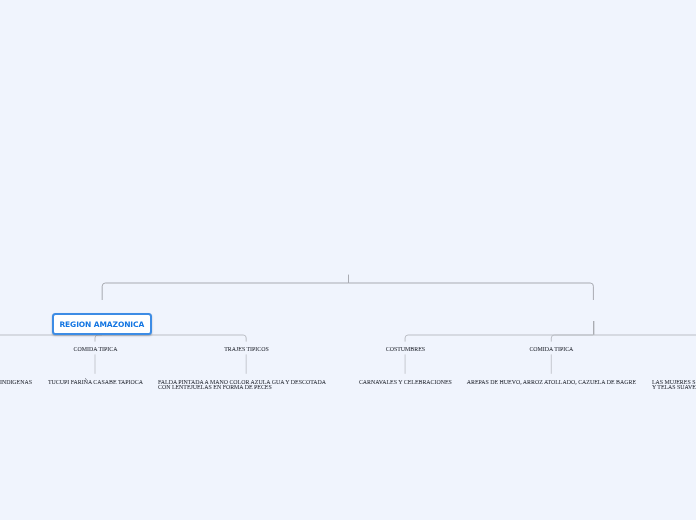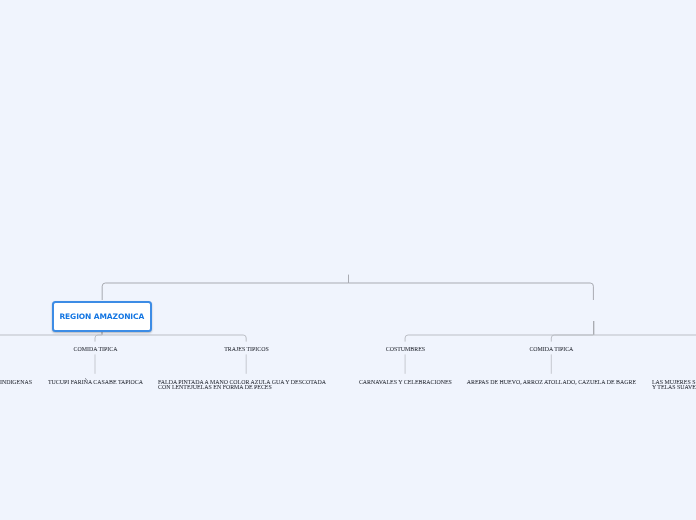--- a/index.html
+++ b/index.html
@@ -48,21 +48,21 @@
     </g>
     <g fill="none" stroke="#c6c9d0" stroke-width="1" stroke-linecap="butt">
       <path d="M95.0 354.4 V373.8"></path>
       <path d="M246.2 354.4 V373.8"></path>
       <path d="M405.1 354.4 V373.8"></path>
       <path d="M551.3 354.4 V373.8"></path>
     </g>
   </svg>
 
 
-  <div class="node region" style="left:51.7px;top:301px;width:100.2px;height:31px;">REGION AMAZONICA</div>
+  <div class="node region" style="left:51.7px;top:313px;width:100.2px;height:22px;">REGION AMAZONICA</div>
 
   <div class="lbl" style="left:95.5px;top:346.8px;">COMIDA TIPICA</div>
   <div class="lbl" style="left:246.5px;top:346.8px;">TRAJES TIPICOS</div>
   <div class="lbl" style="left:405.4px;top:346.8px;">COSTUMBRES</div>
   <div class="lbl" style="left:551.4px;top:346.8px;">COMIDA TIPICA</div>
 
   <div class="lbl clip-left" style="left:-139px;top:379.6px;width:171px;">INDIGENAS</div>
   <div class="lbl" style="left:95.5px;top:379.6px;">TUCUPI FARIÑA CASABE TAPIOCA</div>
   <div class="lbl" style="left:246.5px;top:379.6px;">FALDA PINTADA A MANO COLOR AZULA GUA Y DESCOTADA CON LENTEJUELAS EN FORMA DE PECES</div>
   <div class="lbl" style="left:405.4px;top:379.6px;">CARNAVALES Y CELEBRACIONES</div>

